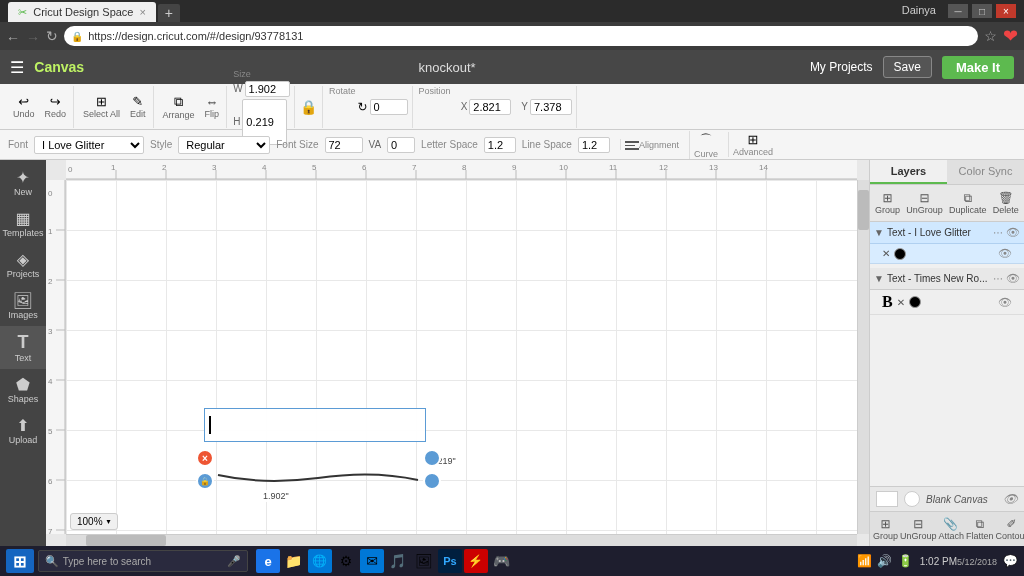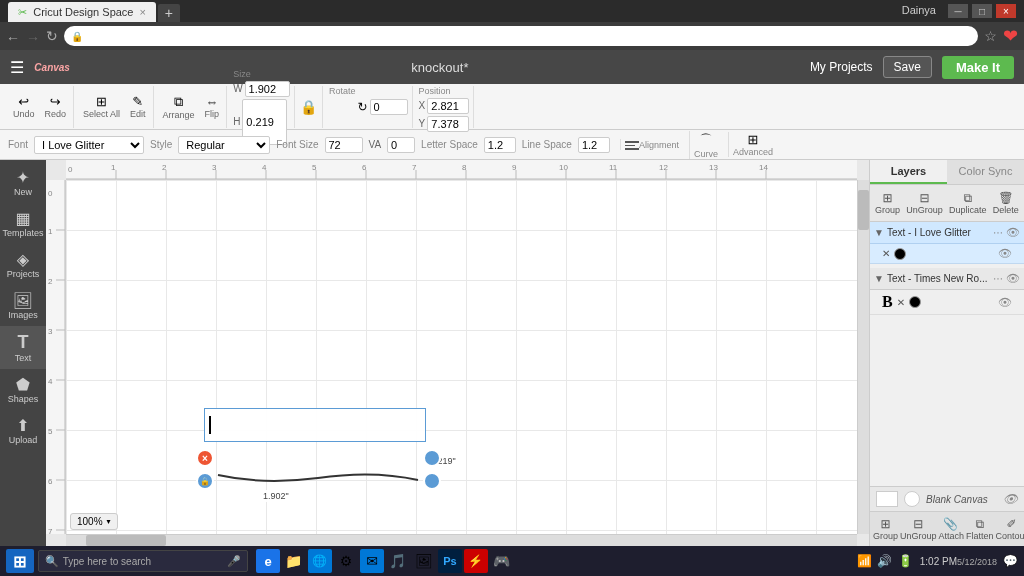--- a/index.html
+++ b/index.html
@@ -27,28 +27,29 @@
     <button style="background:#c0392b; border:none; color:#fff; width:20px; height:14px; cursor:pointer; font-size:10px;">×</button>
   </div>
 </div>
 
 <div style="background:#3c3c3c; height:28px; display:flex; align-items:center; padding:0 6px; gap:6px;">
   <button style="background:none; border:none; color:#aaa; font-size:14px; cursor:pointer;">←</button>
   <button style="background:none; border:none; color:#666; font-size:14px; cursor:pointer;">→</button>
   <button style="background:none; border:none; color:#aaa; font-size:14px; cursor:pointer;">↻</button>
   <div style="flex:1; background:#fff; height:20px; border-radius:10px; display:flex; align-items:center; padding:0 8px; gap:4px;">
     <span style="color:#5a9; font-size:10px;">🔒</span>
+    <span style="font-size:11px; color:#333;">https://design.cricut.com/#/design/93778131</span>
   </div>
   <span style="color:#aaa; font-size:14px; cursor:pointer;">☆</span>
   <span style="color:#e44; font-size:18px;">❤</span>
 </div>
 
 <div style="background:#474747; height:34px; display:flex; align-items:center; padding:0 10px; gap:10px;">
   <span style="color:#fff; font-size:16px; cursor:pointer;">☰</span>
-  <span style="color:#fca5a5; font-size:10px; font-weight:600;font-style:italic;">Canvas</span>
+  <span style="color:#bef264; font-size:14px; font-weight:600;">Canvas</span>
   <div style="flex:1; text-align:center;">
     <span style="color:#ddd; font-size:13px;">knockout*</span>
   </div>
   <span style="color:#fff; font-size:12px; cursor:pointer;">My Projects</span>
   <button style="background:#555; color:#fff; border:1px solid #888; padding:3px 10px; border-radius:3px; font-size:12px; cursor:pointer;">Save</button>
   <button style="background:#5dba4f; color:#fff; border:none; padding:4px 14px; border-radius:3px; font-size:13px; font-weight:700; cursor:pointer;">Make It</button>
 </div>
 
 <div style="background:#f5f5f5; border-bottom:1px solid #ccc; height:46px; display:flex; align-items:center; padding:0 6px; gap:2px; flex-wrap:nowrap;">
 
@@ -106,21 +107,21 @@
   </div>
 
   <div style="display:flex; flex-direction:row; padding:0 4px; border-right:1px solid #ddd; height:42px; justify-content:center; gap:2px;">
     <span style="font-size:9px; color:#888;">Rotate</span>
     <div style="display:flex; gap:2px; align-items:center;">
       <span style="font-size:12px;">↻</span>
       <input type="text" style="width: 38px; border: 1px solid rgb(204, 204, 204); padding: 1px 3px; font-size: 11px; border-radius: 2px;" value="0">
     </div>
   </div>
 
-  <div style="display:flex; flex-direction:column; padding:0 4px; border-right:1px solid #ddd; height:42px; justify-content:space-between; gap:2px;">
+  <div style="display:flex; flex-direction:row; padding:0 4px; border-right:1px solid #ddd; height:42px; justify-content:center; gap:10px;">
     <span style="font-size:9px; color:#888;">Position</span>
     <div style="display:flex; gap:2px; align-items:center;">
       <span style="font-size:10px; color:#666;">X</span>
       <input type="text" style="width: 42px; border: 1px solid rgb(204, 204, 204); padding: 1px 3px; font-size: 11px; border-radius: 2px;" value="2.821">
     </div>
     <div style="display:flex; gap:2px; align-items:center;">
       <span style="font-size:10px; color:#666;">Y</span>
       <input type="text" style="width: 42px; border: 1px solid rgb(204, 204, 204); padding: 1px 3px; font-size: 11px; border-radius: 2px;" value="7.378">
     </div>
   </div>

